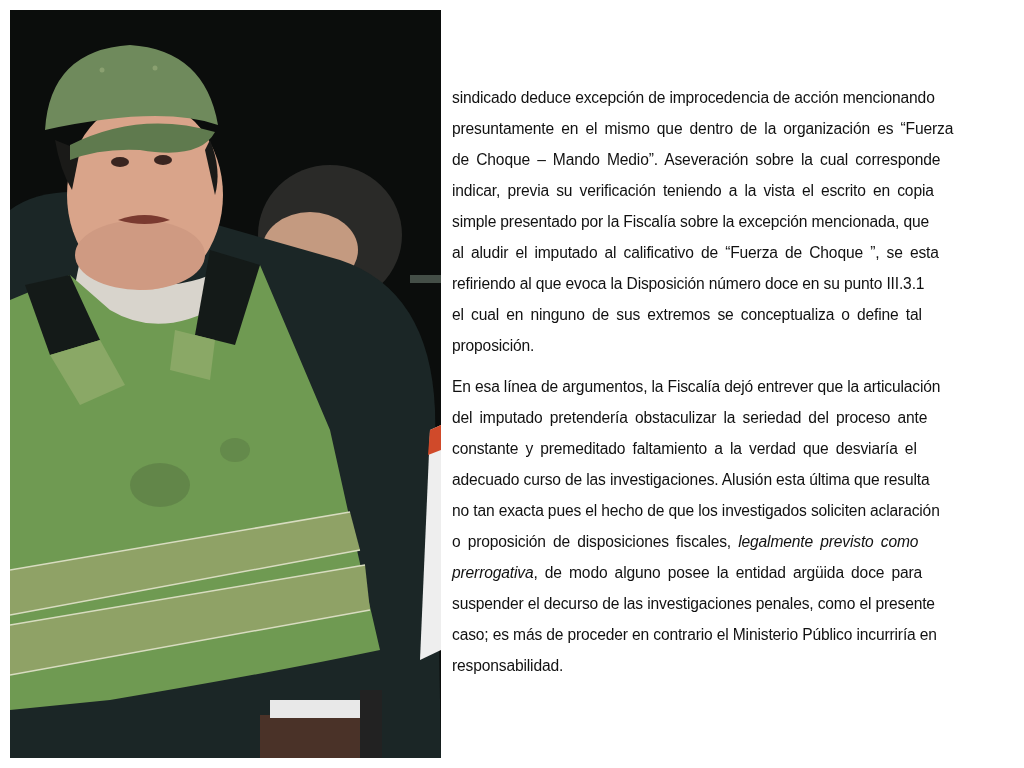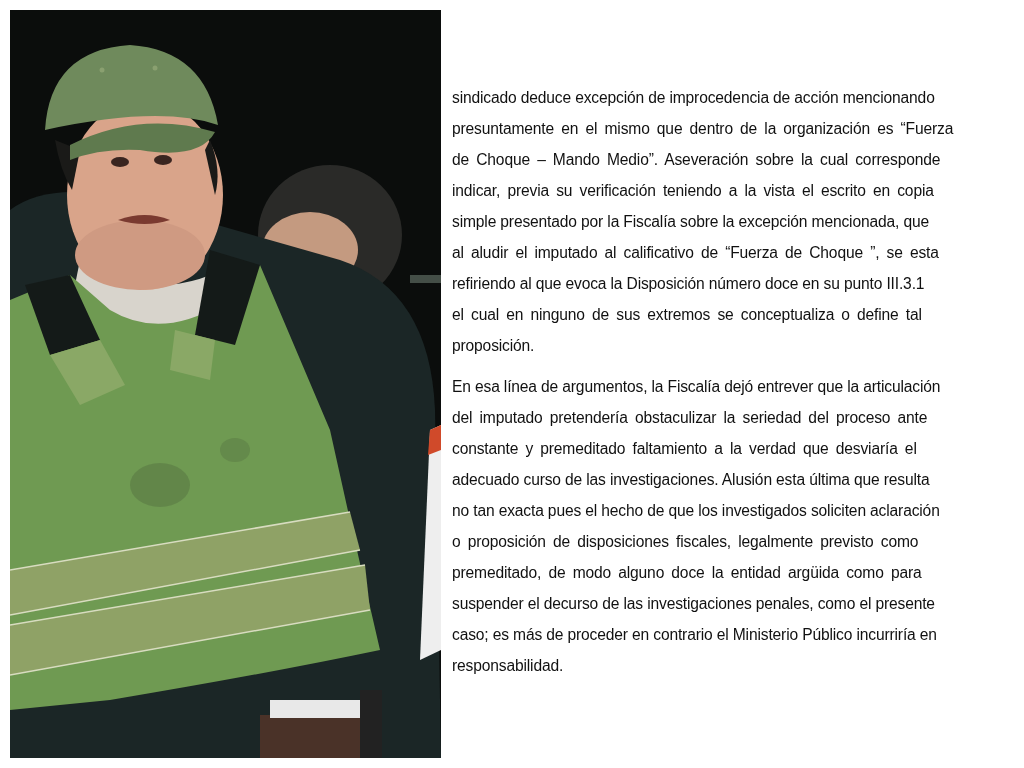--- a/index.html
+++ b/index.html
@@ -45,20 +45,21 @@
       line-height: 31px;
       display: block;
     }
     .line.justify-wide {
       word-spacing: 3px;
     }
     .para-gap {
       height: 10px;
     }
     .italic {
+      font-style: italic;
     }
   </style>
 </head>
 <body>
 
 <div class="photo">
   <svg viewBox="0 0 431 748" xmlns="http://www.w3.org/2000/svg">
     <rect x="0" y="0" width="431" height="748" fill="#0b0d0c"></rect>
 
     <ellipse cx="320" cy="225" rx="72" ry="70" fill="#2a2a28"></ellipse>
@@ -127,18 +128,18 @@
     <span class="line">proposición.</span>
   </div>
   <div class="para-gap"></div>
   <div>
     <span class="line">En esa línea de argumentos, la Fiscalía dejó entrever que la articulación</span>
     <span class="line justify-wide">del imputado pretendería obstaculizar la seriedad del proceso ante</span>
     <span class="line justify-wide">constante y premeditado faltamiento a la verdad que desviaría el</span>
     <span class="line">adecuado curso de las investigaciones. Alusión esta última que resulta</span>
     <span class="line">no tan exacta pues el hecho de que los investigados soliciten aclaración</span>
     <span class="line justify-wide"><span>o proposición de disposiciones fiscales,</span> <span class="italic">legalmente previsto como</span></span>
-    <span class="line justify-wide"><span class="italic">premeditado</span><span>, de modo alguno doce la entidad argüida como para</span></span>
+    <span class="line justify-wide"><span class="italic">prerrogativa</span><span>, de modo alguno posee la entidad argüida doce para</span></span>
     <span class="line">suspender el decurso de las investigaciones penales, como el presente</span>
     <span class="line">caso; es más de proceder en contrario el Ministerio Público incurriría en</span>
     <span class="line">responsabilidad.</span>
   </div>
 </div>
 
 </body></html>

